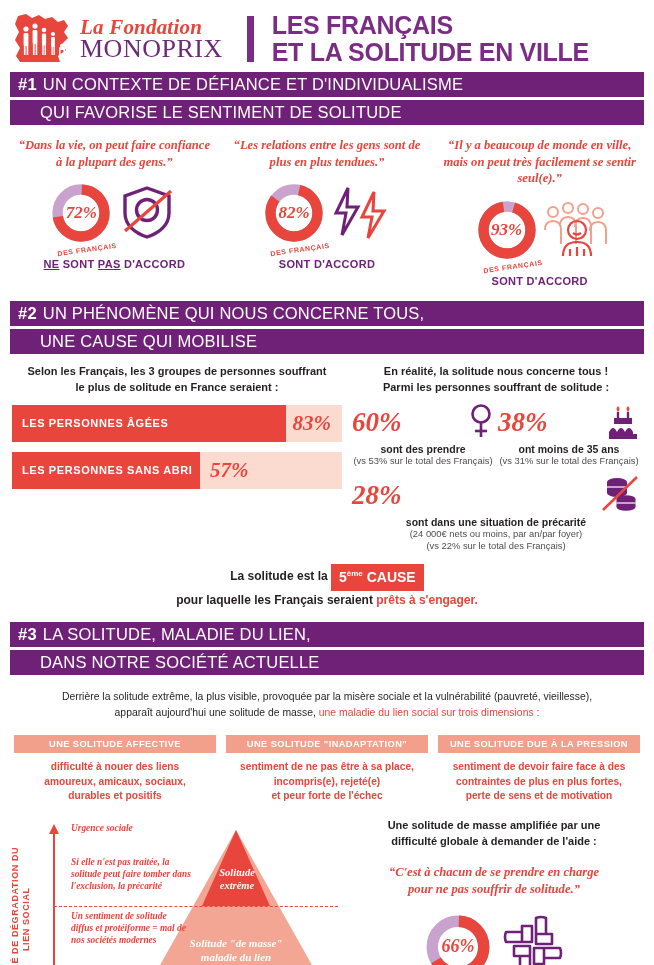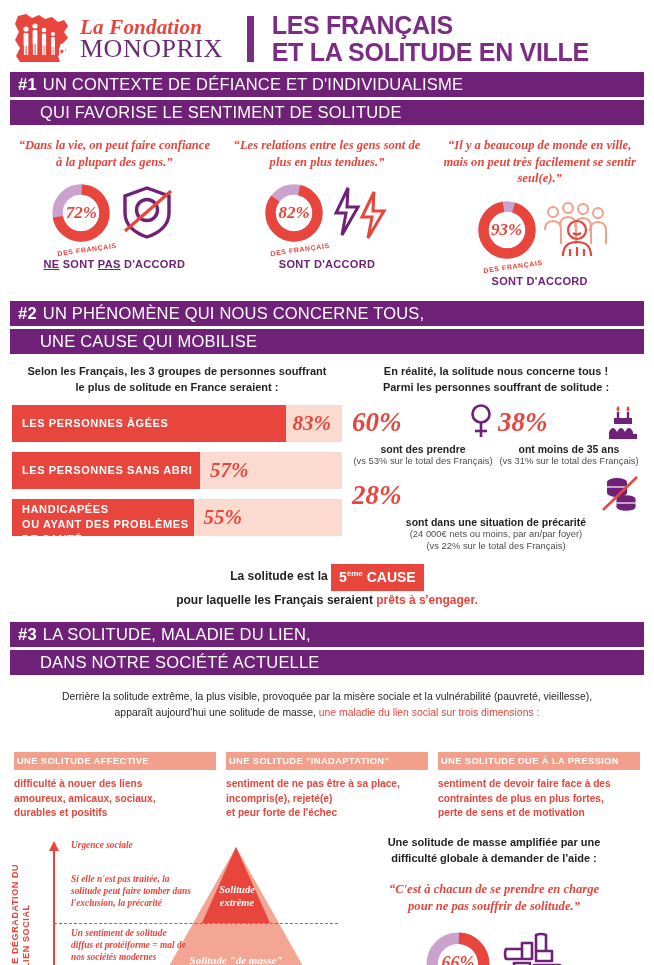--- a/index.html
+++ b/index.html
@@ -65,21 +65,21 @@
   .factsub{font-size:9.4px;color:#4d4d4d;line-height:1.3;}
 
   .cause{text-align:center;margin-top:12px;font-size:12px;font-weight:700;line-height:1.6;}
   .causebadge{display:inline-block;background:#E8453C;color:#fff;padding:2px 8px;font-size:14px;font-weight:700;vertical-align:middle;}
   .causebadge sup{font-size:8px;}
   .redtxt{color:#E8453C;}
 
   
   .s3intro{text-align:center;font-size:10.4px;font-weight:400;line-height:1.55;margin-top:14px;padding:0 18px;}
   .dims{display:flex;margin-top:14px;padding:0 14px;box-sizing:border-box;gap:10px;}
-  .dim{flex:1;margin-top:17px;}
+  .dim{flex:1;text-align:center;}
   .dimhead{background:#F2A08C;color:#fff;font-size:9.3px;font-weight:700;letter-spacing:.4px;padding:4px 3px;display:block;}
   .dimbody{color:#E8453C;font-size:10.2px;font-weight:700;line-height:1.42;margin-top:7px;}
 
   .bottom{display:flex;margin-top:14px;padding:0 8px;box-sizing:border-box;}
   .pyrbox{width:330px;flex:0 0 330px;position:relative;height:175px;}
   .axis-label{position:absolute;left:2px;top:28px;width:14px;
      writing-mode:vertical-rl;transform:rotate(180deg);
      font-size:9px;font-weight:700;color:#E8453C;letter-spacing:.6px;text-align:center;line-height:1.25;}
   .ann{position:absolute;font-family:"Liberation Serif", serif;font-style:italic;font-weight:700;color:#E8453C;font-size:9.4px;line-height:1.3;}
   .ann.a0{left:63px;top:4px;}
@@ -256,29 +256,20 @@
             <span class="blabel">LES PERSONNES ÂGÉES</span>
           </div>
           <span class="bval" style="left:85%">83%</span>
         </div>
         <div class="brow">
           <div class="bfill" style="width:57%">
             <span class="blabel">LES PERSONNES SANS ABRI</span>
           </div>
           <span class="bval" style="left:60%">57%</span>
         </div>
-        <div class="brow">
-          <div class="bfill" style="width:55%">
-            <span class="blabel">
-              <span>LES PERSONNES HANDICAPÉES</span><br>
-              <span>OU AYANT DES PROBLÈMES DE SANTÉ</span>
-            </span>
-          </div>
-          <span class="bval" style="left:58%">55%</span>
-        </div>
       </div>
     </div>
 
     <div class="s2right">
       <div class="lead">
         <div>En réalité, la solitude nous concerne tous !</div>
         <div>Parmi les personnes souffrant de solitude :</div>
       </div>
 
       <div class="factgrid">

